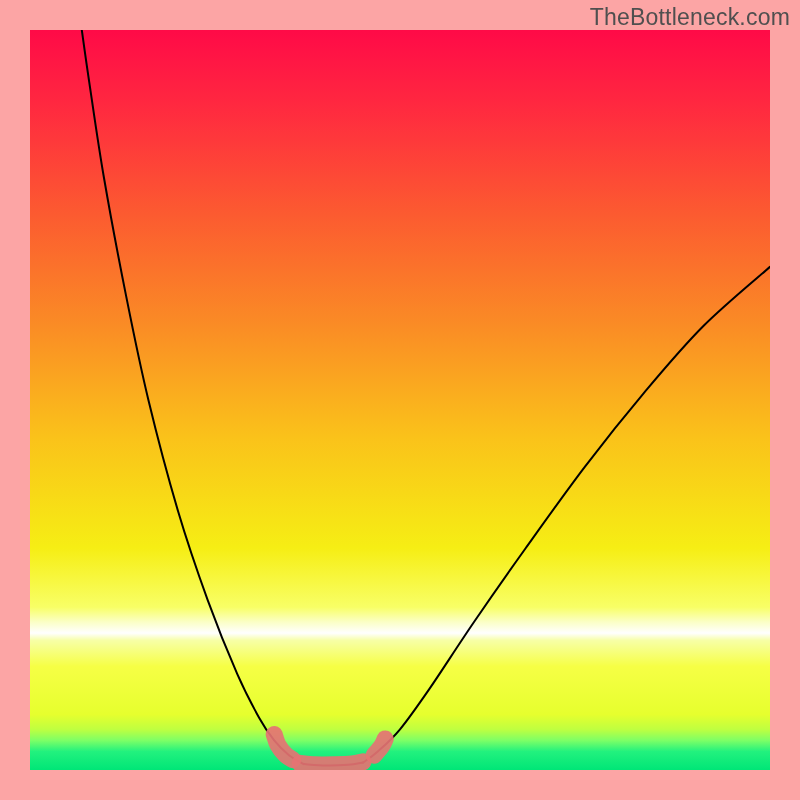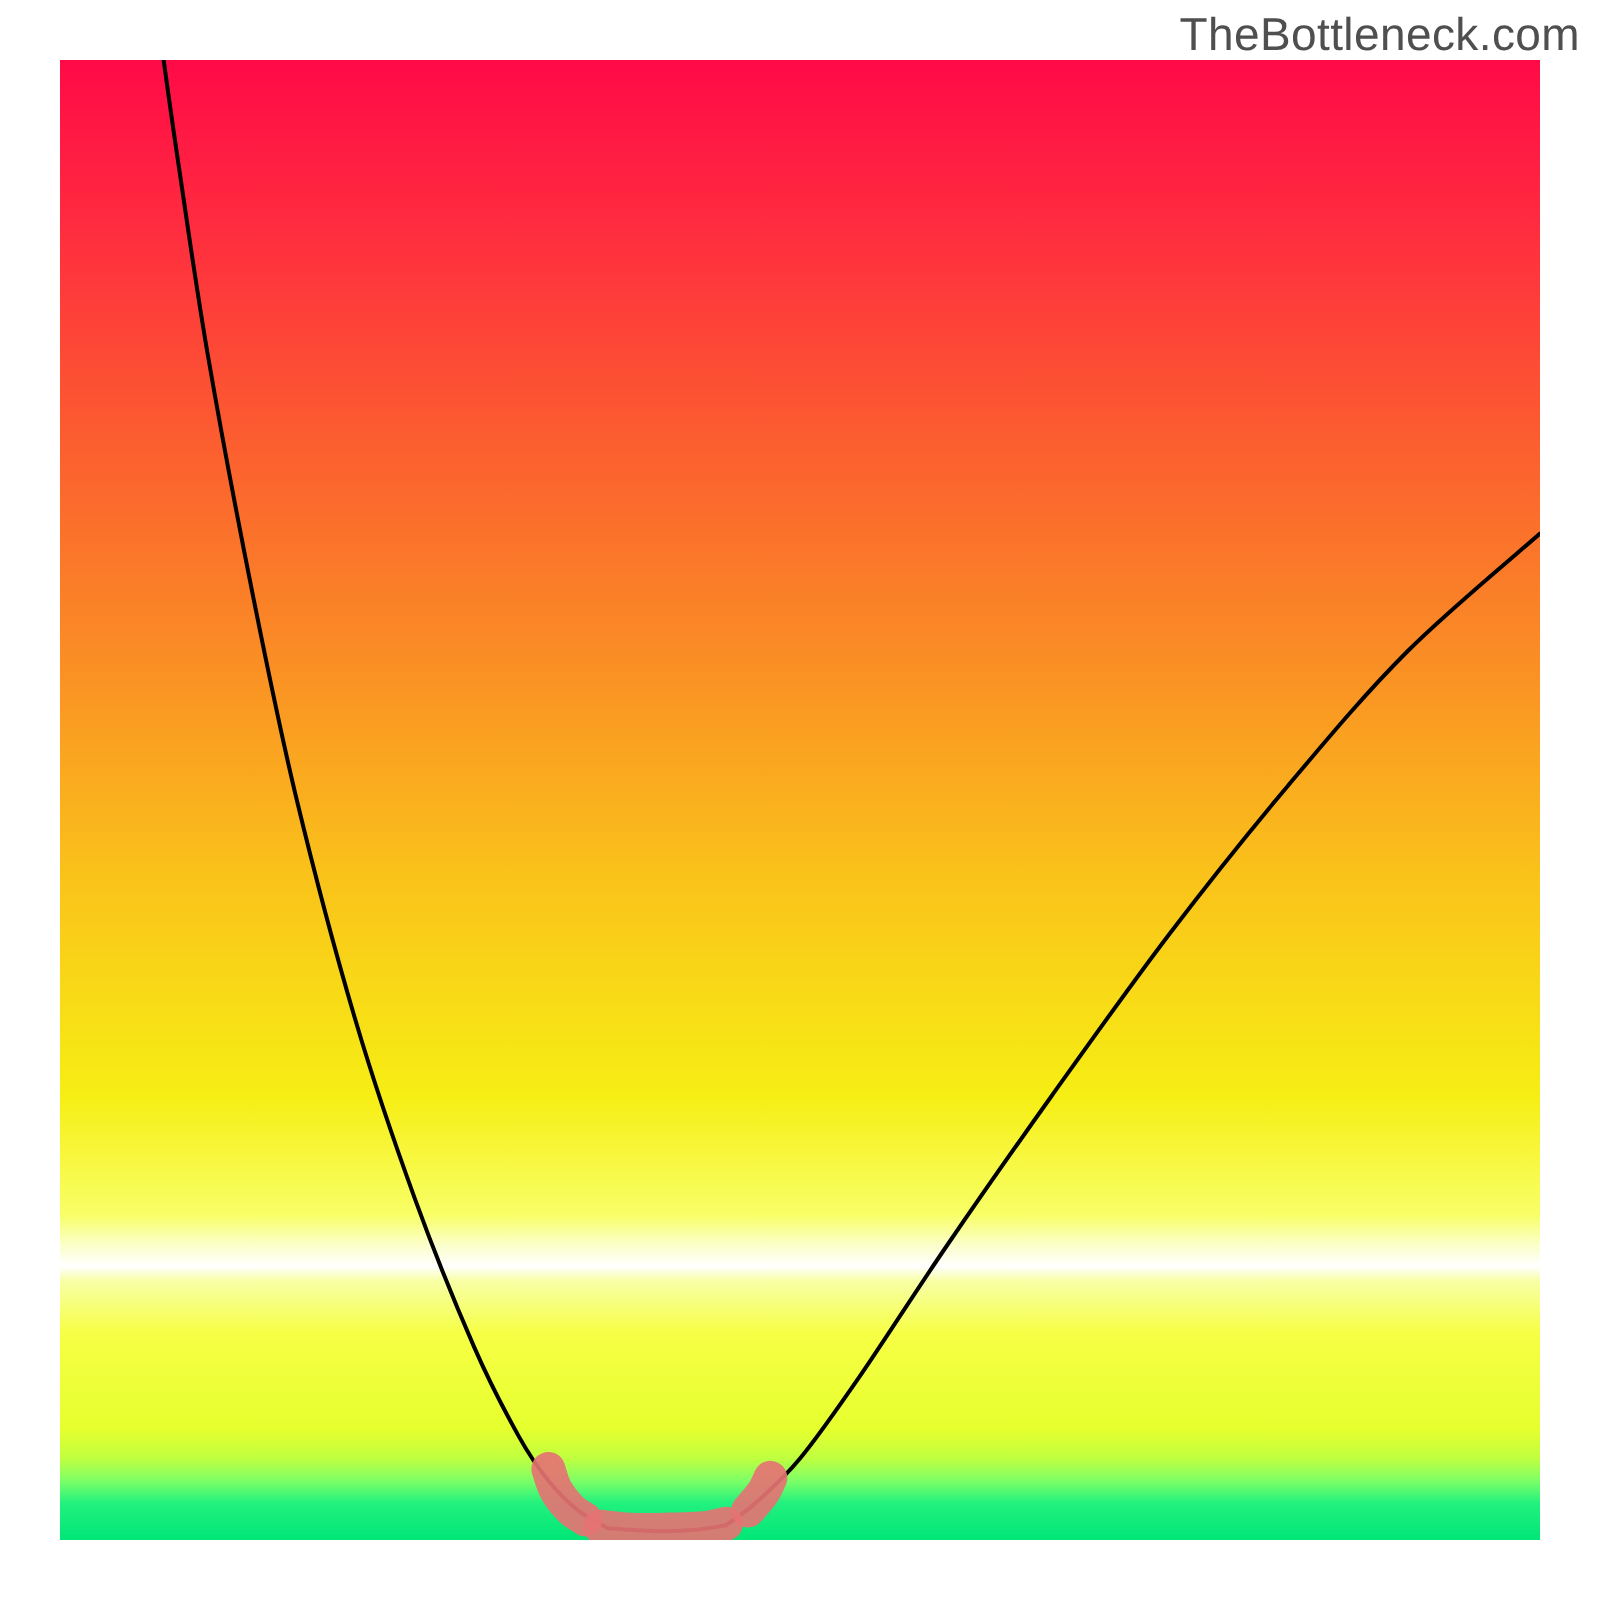--- a/index.html
+++ b/index.html
@@ -10,21 +10,21 @@
     background: #000;
     overflow: hidden;
     font-family: Arial, Helvetica, sans-serif;
   }
   .frame {
     position: absolute;
     top: 0;
     left: 0;
     width: 800px;
     height: 800px;
-    background: #ffffff;
+    background: #fca5a5;
   }
   .watermark {
     position: absolute;
     top: 4px;
     right: 10px;
     color: #4f4f4f;
     font-size: 23px;
     font-weight: 500;
     letter-spacing: 0.2px;
     z-index: 10;

